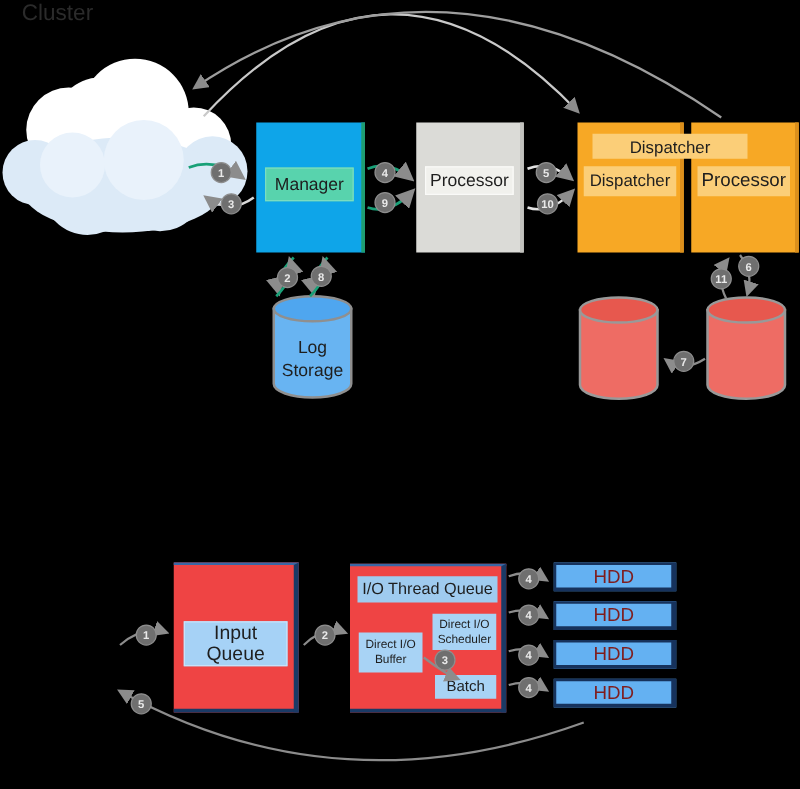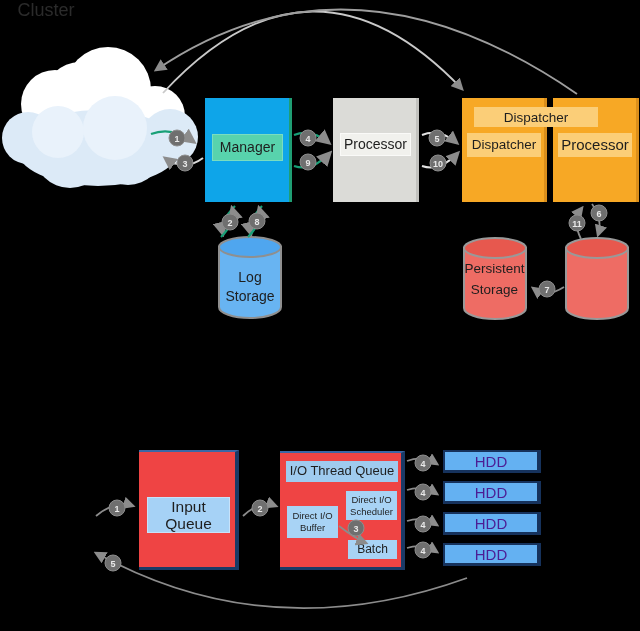--- a/index.html
+++ b/index.html
@@ -41,21 +41,21 @@
   .input-queue-box { left:139px; top:450px; width:100px; height:120px; }
   .input-queue-label { left:8px; top:45px; width:83px; height:36px; background:#A6D2F6; border:1px solid #C7E2FA; font-size:15.5px; }
   .io-box { left:280px; top:451px; width:125px; height:119px; }
   .io-header { left:6px; top:8px; width:112px; height:21px; background:#9FCBEF; font-size:13px; }
   .io-sub { background:#A8D3F5; font-size:9.5px; line-height:1.25; }
   .buffer-box { left:7px; top:53px; width:51px; height:32px; }
   .iosched-box { left:66px; top:38px; width:51px; height:29px; }
   .batch-box { left:68px; top:87px; width:49px; height:19px; font-size:12px; }
   .hdd { left:443px; width:98px; height:23px; background:#64B1F2; border:2px solid #16325C;
          border-right-width:4px; border-bottom-width:3px;
-         display:flex; align-items:center; justify-content:center; font-size:15px; color:#4c1d95; }
+         display:flex; align-items:center; justify-content:center; font-size:15px; color:#7f1d1d; }
   .hdd1 { top:450px; } .hdd2 { top:481px; } .hdd3 { top:512px; } .hdd4 { top:543px; }
   
   .badge {
     position:absolute; z-index:5; width:17px; height:17px; border-radius:50%;
     background:#6F6F6F; border:1px solid #8E8E8E; color:#E9E9E9;
     font-size:9px; font-weight:bold; display:flex; align-items:center; justify-content:center;
     transform:translate(-50%,-50%); box-sizing:border-box;
   }
 </style>
 </head>
@@ -109,21 +109,20 @@
     <div class="innerlabel distributor-label">Dispatcher</div>
   </div>
 
   <div class="node processor-box">
     <div class="innerlabel processor-label">Processor</div>
   </div>
 
   <div class="node dispatcher-bar">Dispatcher</div>
 
   <div class="cyl-label log-label">Log Storage</div>
-  <div class="cyl-label persistent-label">Persistent Storage</div>
 
   <div class="node bluebox input-queue-box">
     <div class="innerlabel input-queue-label">Input Queue</div>
   </div>
 
   <div class="node bluebox io-box">
     <div class="innerlabel io-header">I/O Thread Queue</div>
     <div class="innerlabel io-sub buffer-box">Direct I/O Buffer</div>
     <div class="innerlabel io-sub iosched-box">Direct I/O Scheduler</div>
     <div class="innerlabel io-sub batch-box">Batch</div>

